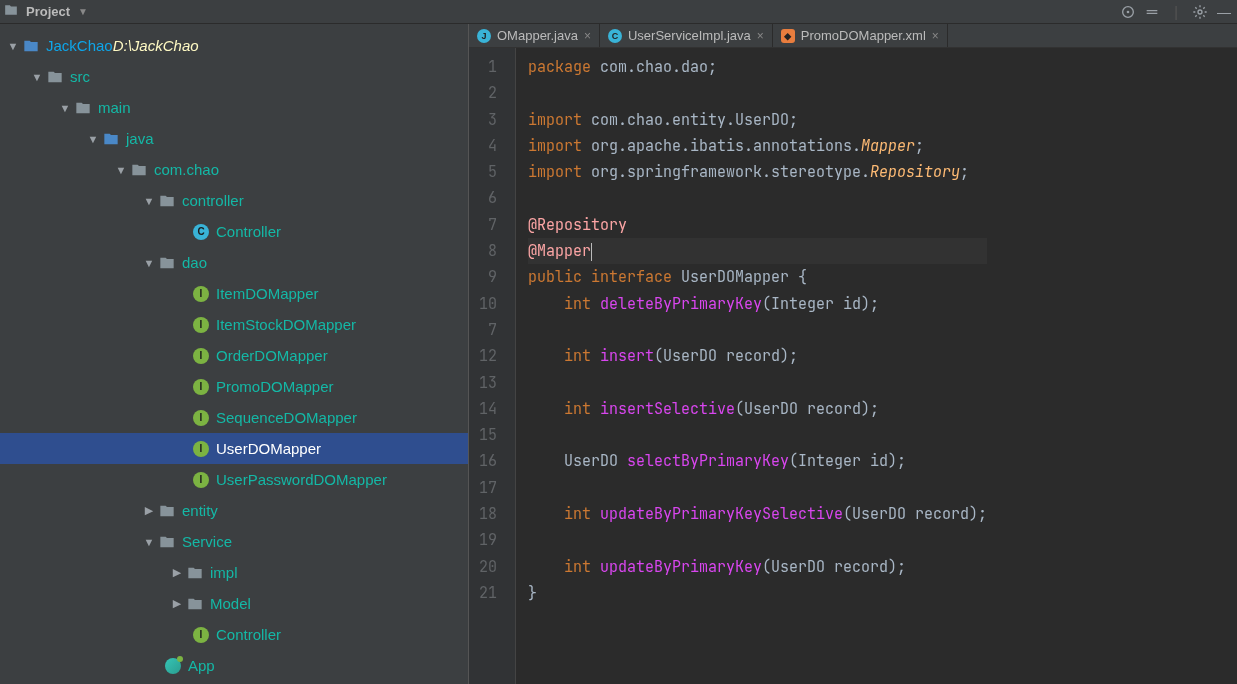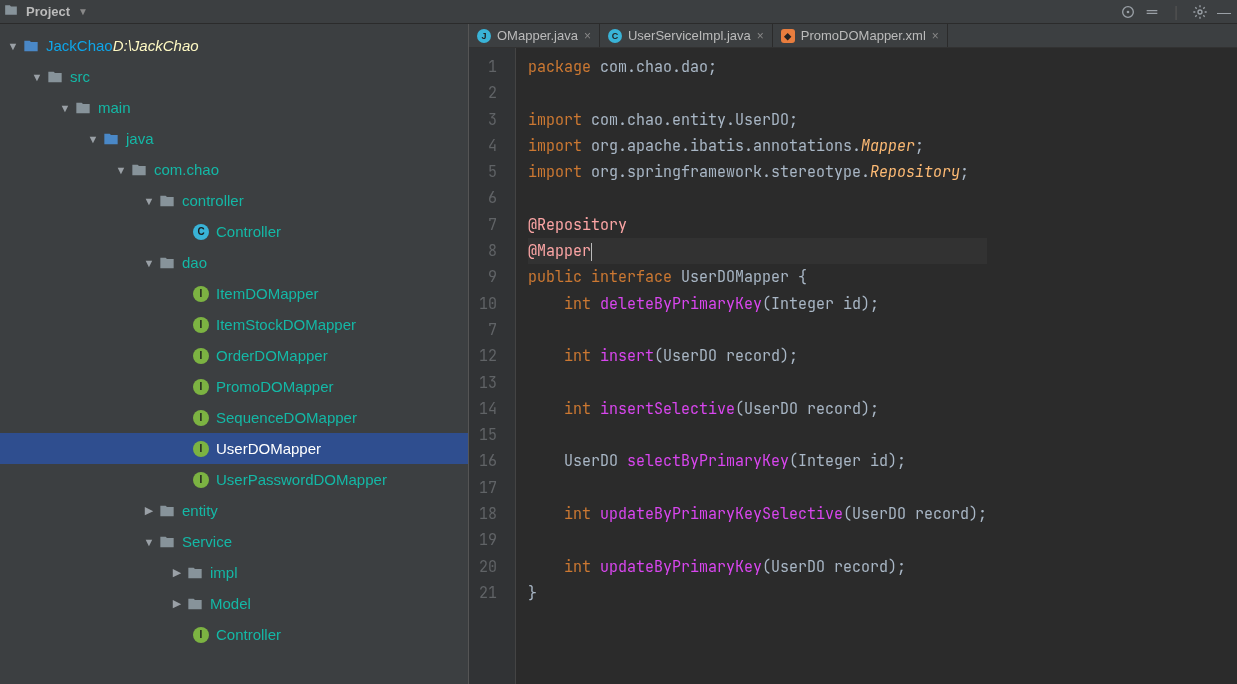--- a/index.html
+++ b/index.html
@@ -374,20 +374,27 @@
       </div>
 
       <div class="tree-row" style="padding-left:176px">
         <span class="arrow blank">▼</span>
         <span class="node-icon">
             <span class="circle-i">I</span>
           </span>
         <span class="label">Controller</span>
       </div>
 
+      <div class="tree-row" style="padding-left:148px">
+        <span class="arrow blank">▼</span>
+        <span class="node-icon">
+            <span class="app-icon"></span>
+          </span>
+        <span class="label">App</span>
+      </div>
     </div>
   </div>
 
   <div class="editor-pane">
     <div class="tabs" id="tabs">
         <div class="tab">
           <span class="tab-icon j">J</span>
           <span>OMapper.java</span>
           <span class="close">×</span>
         </div>

